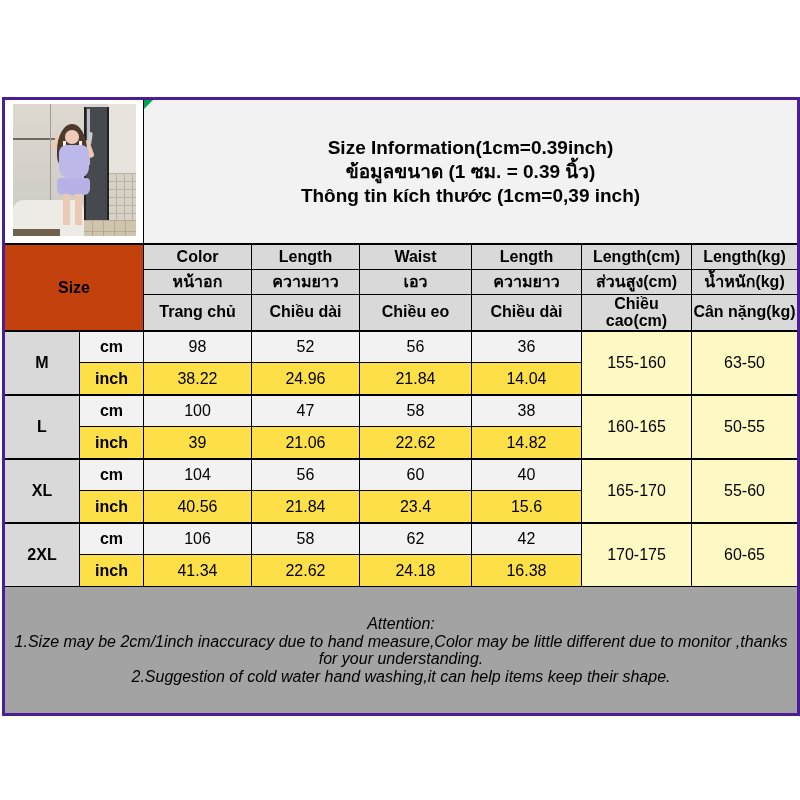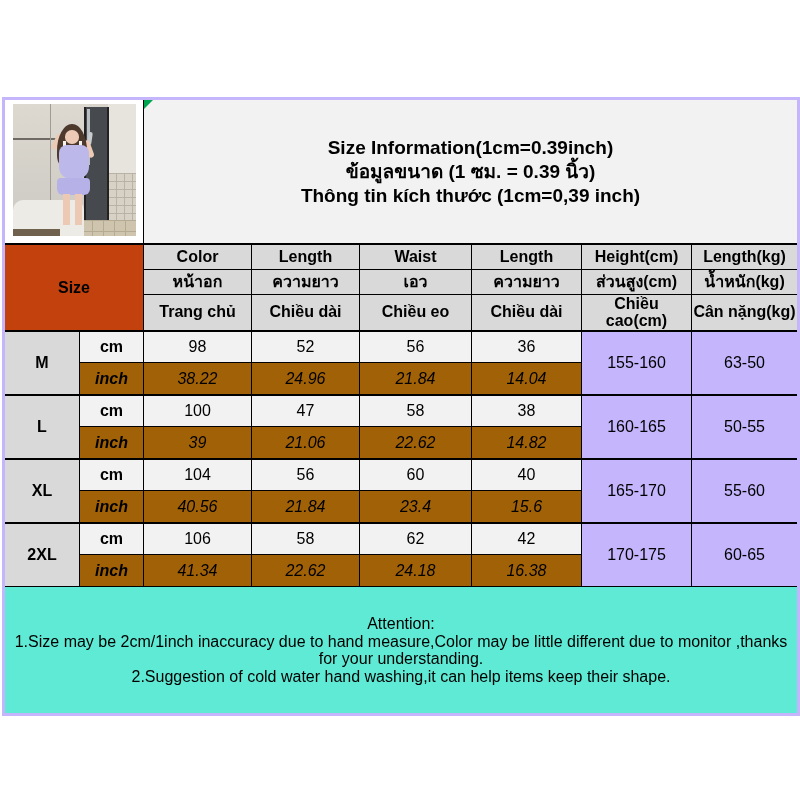--- a/index.html
+++ b/index.html
@@ -6,21 +6,21 @@
   body{
     width:800px;height:800px;background:#ffffff;
     font-family:"Liberation Sans", sans-serif;color:#000;
     overflow:hidden;position:relative;
   }
   .stage{position:absolute;left:0;top:0;width:800px;height:800px;background:#fff;}
 
   table.size-chart{
     position:absolute;left:2px;top:97px;width:795px;
     border-collapse:collapse;table-layout:fixed;
-    border:3px solid #c4b5fd;
+    border:3px solid #4c1d95;
   }
   table.size-chart td{
     border:1.5px solid #000;
     padding:0;text-align:center;vertical-align:middle;
     font-size:16px;line-height:1.1;overflow:hidden;
   }
   tr.h1 td, tr.grp td{border-top-width:2px;}
 
   
   tr.title-row{height:143px;}
@@ -34,28 +34,28 @@
   
   tr.hrow{height:25px;}
   td.hd{background:#d9d9d9;font-weight:bold;font-size:15px;}
   td.size-cell{background:#c2410c;font-weight:bold;font-size:28px;}
 
   
   tr.drow{height:32px;}
   td.size-lbl{background:#d9d9d9;font-weight:bold;font-size:18px;}
   td.unit{font-weight:bold;font-size:16px;}
   tr.cm-row td.unit, tr.cm-row td.val{background:#f2f2f2;}
-  tr.inch-row td{background:#a16207;font-style:italic;}
-  td.range{background:#c4b5fd;}
+  tr.inch-row td{background:#fde047;}
+  td.range{background:#fef9c3;}
 
   
   tr.att-row{height:128px;}
   td.attention{
-    background:#5eead4;text-align:left;vertical-align:top;
-    font-size:15px;line-height:20px;padding:3px 3px 0 3px;
+    background:#a3a3a3;text-align:left;vertical-align:top;
+    font-size:15px;line-height:20px;padding:3px 3px 0 3px;font-style:italic;
   }
 
   
   .photo-wrap{position:relative;width:100%;height:143px;}
   .photo-inner{position:absolute;left:8px;top:4px;right:7px;bottom:7px;
     background:#d8d4cc;overflow:hidden;}
   .photo-inner div{position:absolute;}
   .ph-glass{left:0;top:0;width:62%;height:88%;background:linear-gradient(#ddd9d1,#cecbc4);}
   .ph-beam{left:0;top:26%;width:62%;height:2px;background:#6f6b64;}
   .ph-beam2{left:30%;top:0;width:1px;height:88%;background:#a09c94;}
@@ -140,21 +140,21 @@
         </div>
       </td>
     </tr>
 
     <tr class="hrow h1">
       <td class="size-cell" colspan="2" rowspan="3">Size</td>
       <td class="hd">Color</td>
       <td class="hd">Length</td>
       <td class="hd">Waist</td>
       <td class="hd">Length</td>
-      <td class="hd">Height(cm)</td>
+      <td class="hd">Length(cm)</td>
       <td class="hd">Length(kg)</td>
     </tr>
     <tr class="hrow">
       <td class="hd">หน้าอก</td>
       <td class="hd">ความยาว</td>
       <td class="hd">เอว</td>
       <td class="hd">ความยาว</td>
       <td class="hd">ส่วนสูง(cm)</td>
       <td class="hd">น้ำหนัก(kg)</td>
     </tr>

